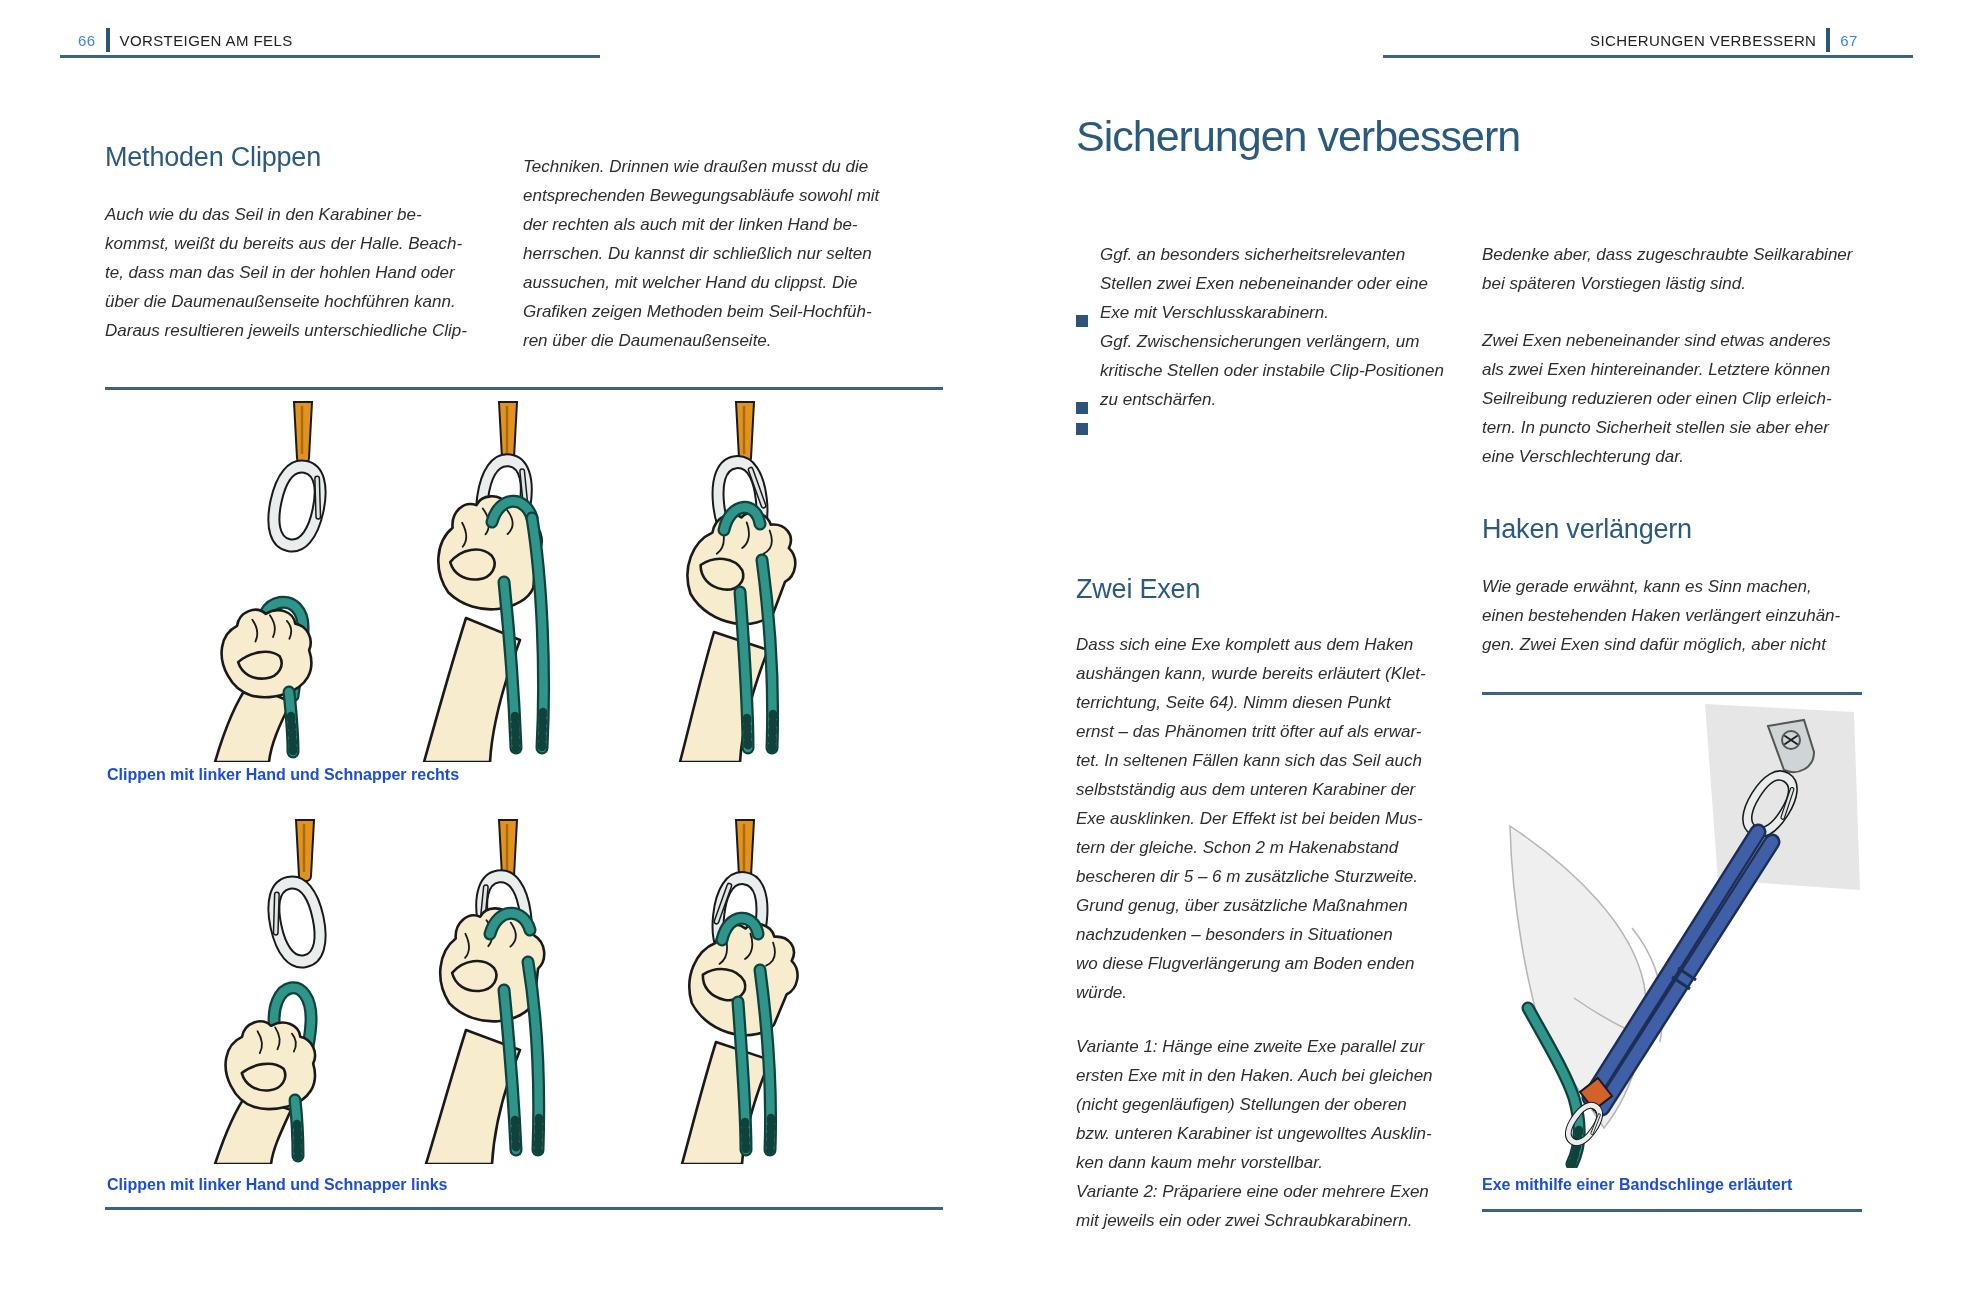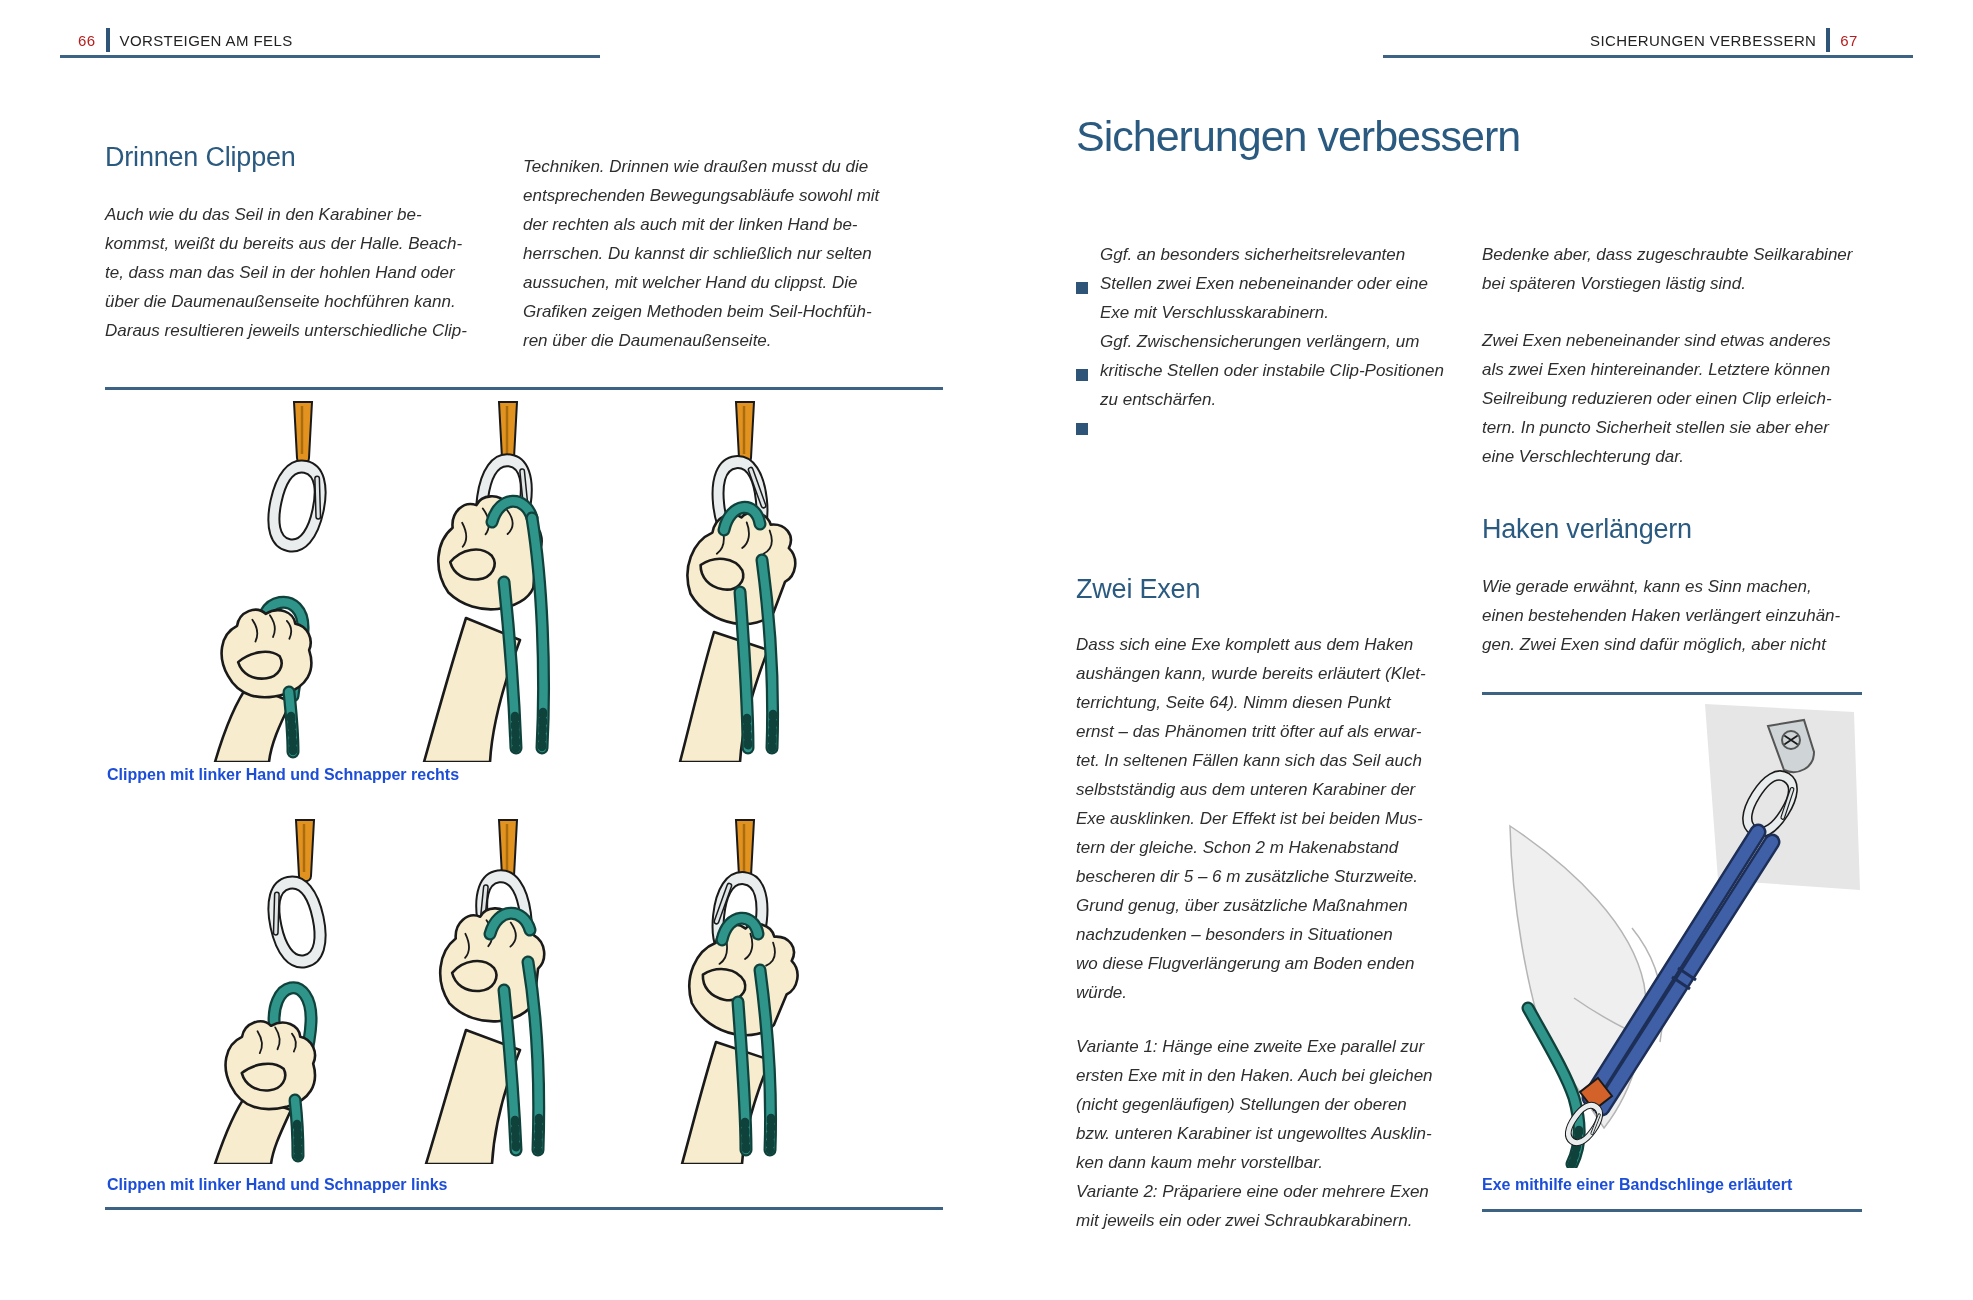--- a/index.html
+++ b/index.html
@@ -7,33 +7,33 @@
     width:1973px;height:1300px;position:relative;background:#ffffff;
     font-family:"Liberation Sans",sans-serif;color:#2e2e2e;overflow:hidden;
   }
   .abs{position:absolute;}
   .pre{white-space:pre;}
   p{margin:0;}
   h1,h2{margin:0;font-weight:normal;}
 
   
   .runhead{font-size:15px;letter-spacing:.4px;color:#222;display:flex;align-items:center;gap:10px;}
-  .pageno{font-size:15px;color:#b91c1c;}
+  .pageno{font-size:15px;color:#3b82f6;}
   .headbar{width:4px;height:24px;background:#2e5577;}
   .headrule{height:3px;background:#3d6384;}
 
   
   .body-text{font-size:17px;line-height:29px;color:#2e2e2e;font-style:italic;}
   .sec-head{font-size:27px;color:#2a5a80;letter-spacing:-.2px;}
   .big-title{font-size:43px;color:#2a5a80;letter-spacing:-1px;}
   .caption{font-size:16px;font-weight:bold;color:#1d4ed8;}
   .figrule{height:3px;background:#3d6384;}
 
   
-  .bullet-item{display:flex;align-items:center;}
+  .bullet-item{display:flex;align-items:flex-end;}
   .sq{flex:0 0 12px;width:12px;height:12px;background:#2e5577;margin:9px 12px 0 0;}
 
   
   .hand{fill:#f7ecce;stroke:#1a1a1a;stroke-width:2.6;stroke-linejoin:round;}
   .hline{fill:none;stroke:#1a1a1a;stroke-width:1.8;stroke-linecap:round;}
   .strap{fill:#e2921e;stroke:#1a1a1a;stroke-width:2;}
   .strapline{fill:none;stroke:#a96d10;stroke-width:2.5;}
   .biner{fill:#e9edee;stroke:#1a1a1a;stroke-width:2;fill-rule:evenodd;}
   .gate-out{stroke:#1a1a1a;stroke-width:6;fill:none;stroke-linecap:round;}
   .gate-in{stroke:#dfe5e7;stroke-width:3;fill:none;stroke-linecap:round;}
@@ -84,21 +84,21 @@
 <div class="abs headrule" style="left:60px;top:55px;width:540px;"></div>
 
 <div class="abs runhead" style="right:1973px;" hidden=""></div>
 <div class="abs runhead" style="left:1590px;top:28px;">
   <span>SICHERUNGEN VERBESSERN</span>
   <span class="headbar"></span>
   <span class="pageno">67</span>
 </div>
 <div class="abs headrule" style="left:1383px;top:55px;width:530px;"></div>
 
-<h2 class="abs sec-head" style="left:105px;top:142px;">Drinnen Clippen</h2>
+<h2 class="abs sec-head" style="left:105px;top:142px;">Methoden Clippen</h2>
 
 <p class="abs body-text pre" style="left:105px;top:200px;">Auch wie du das Seil in den Karabiner be-
 kommst, weißt du bereits aus der Halle. Beach-
 te, dass man das Seil in der hohlen Hand oder
 über die Daumenaußenseite hochführen kann.
 Daraus resultieren jeweils unterschiedliche Clip-</p>
 <p class="abs body-text pre" style="left:523px;top:152px;">Techniken. Drinnen wie draußen musst du die
 entsprechenden Bewegungsabläufe sowohl mit
 der rechten als auch mit der linken Hand be-
 herrschen. Du kannst dir schließlich nur selten

